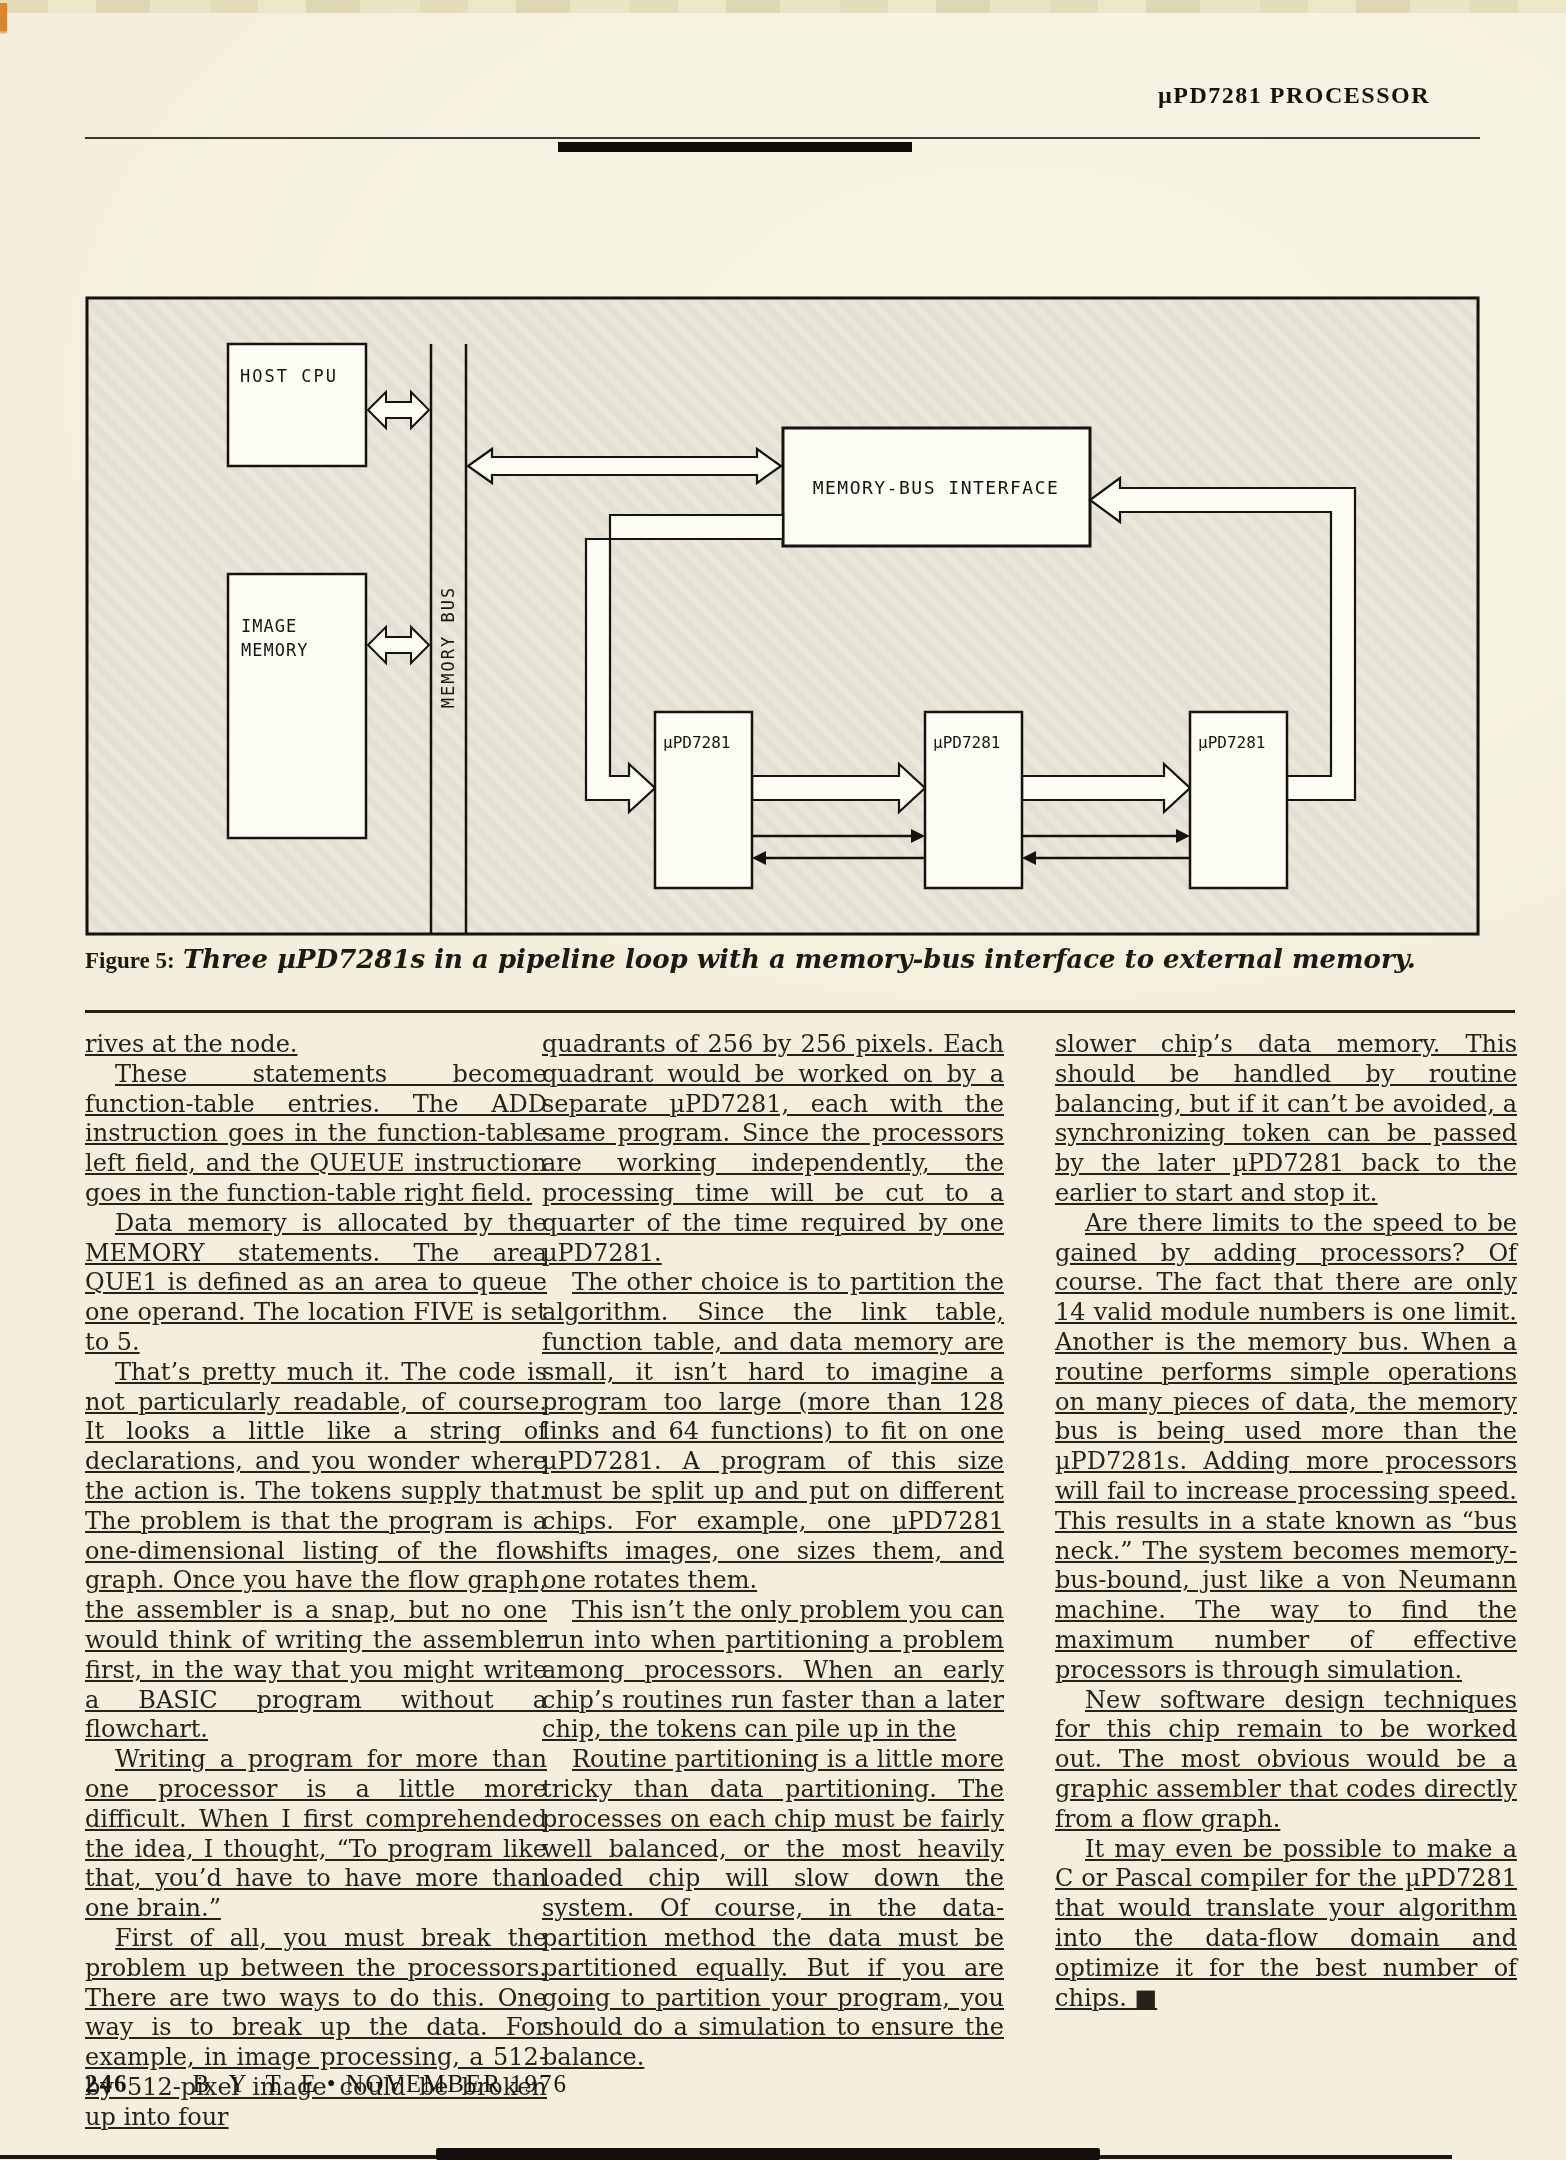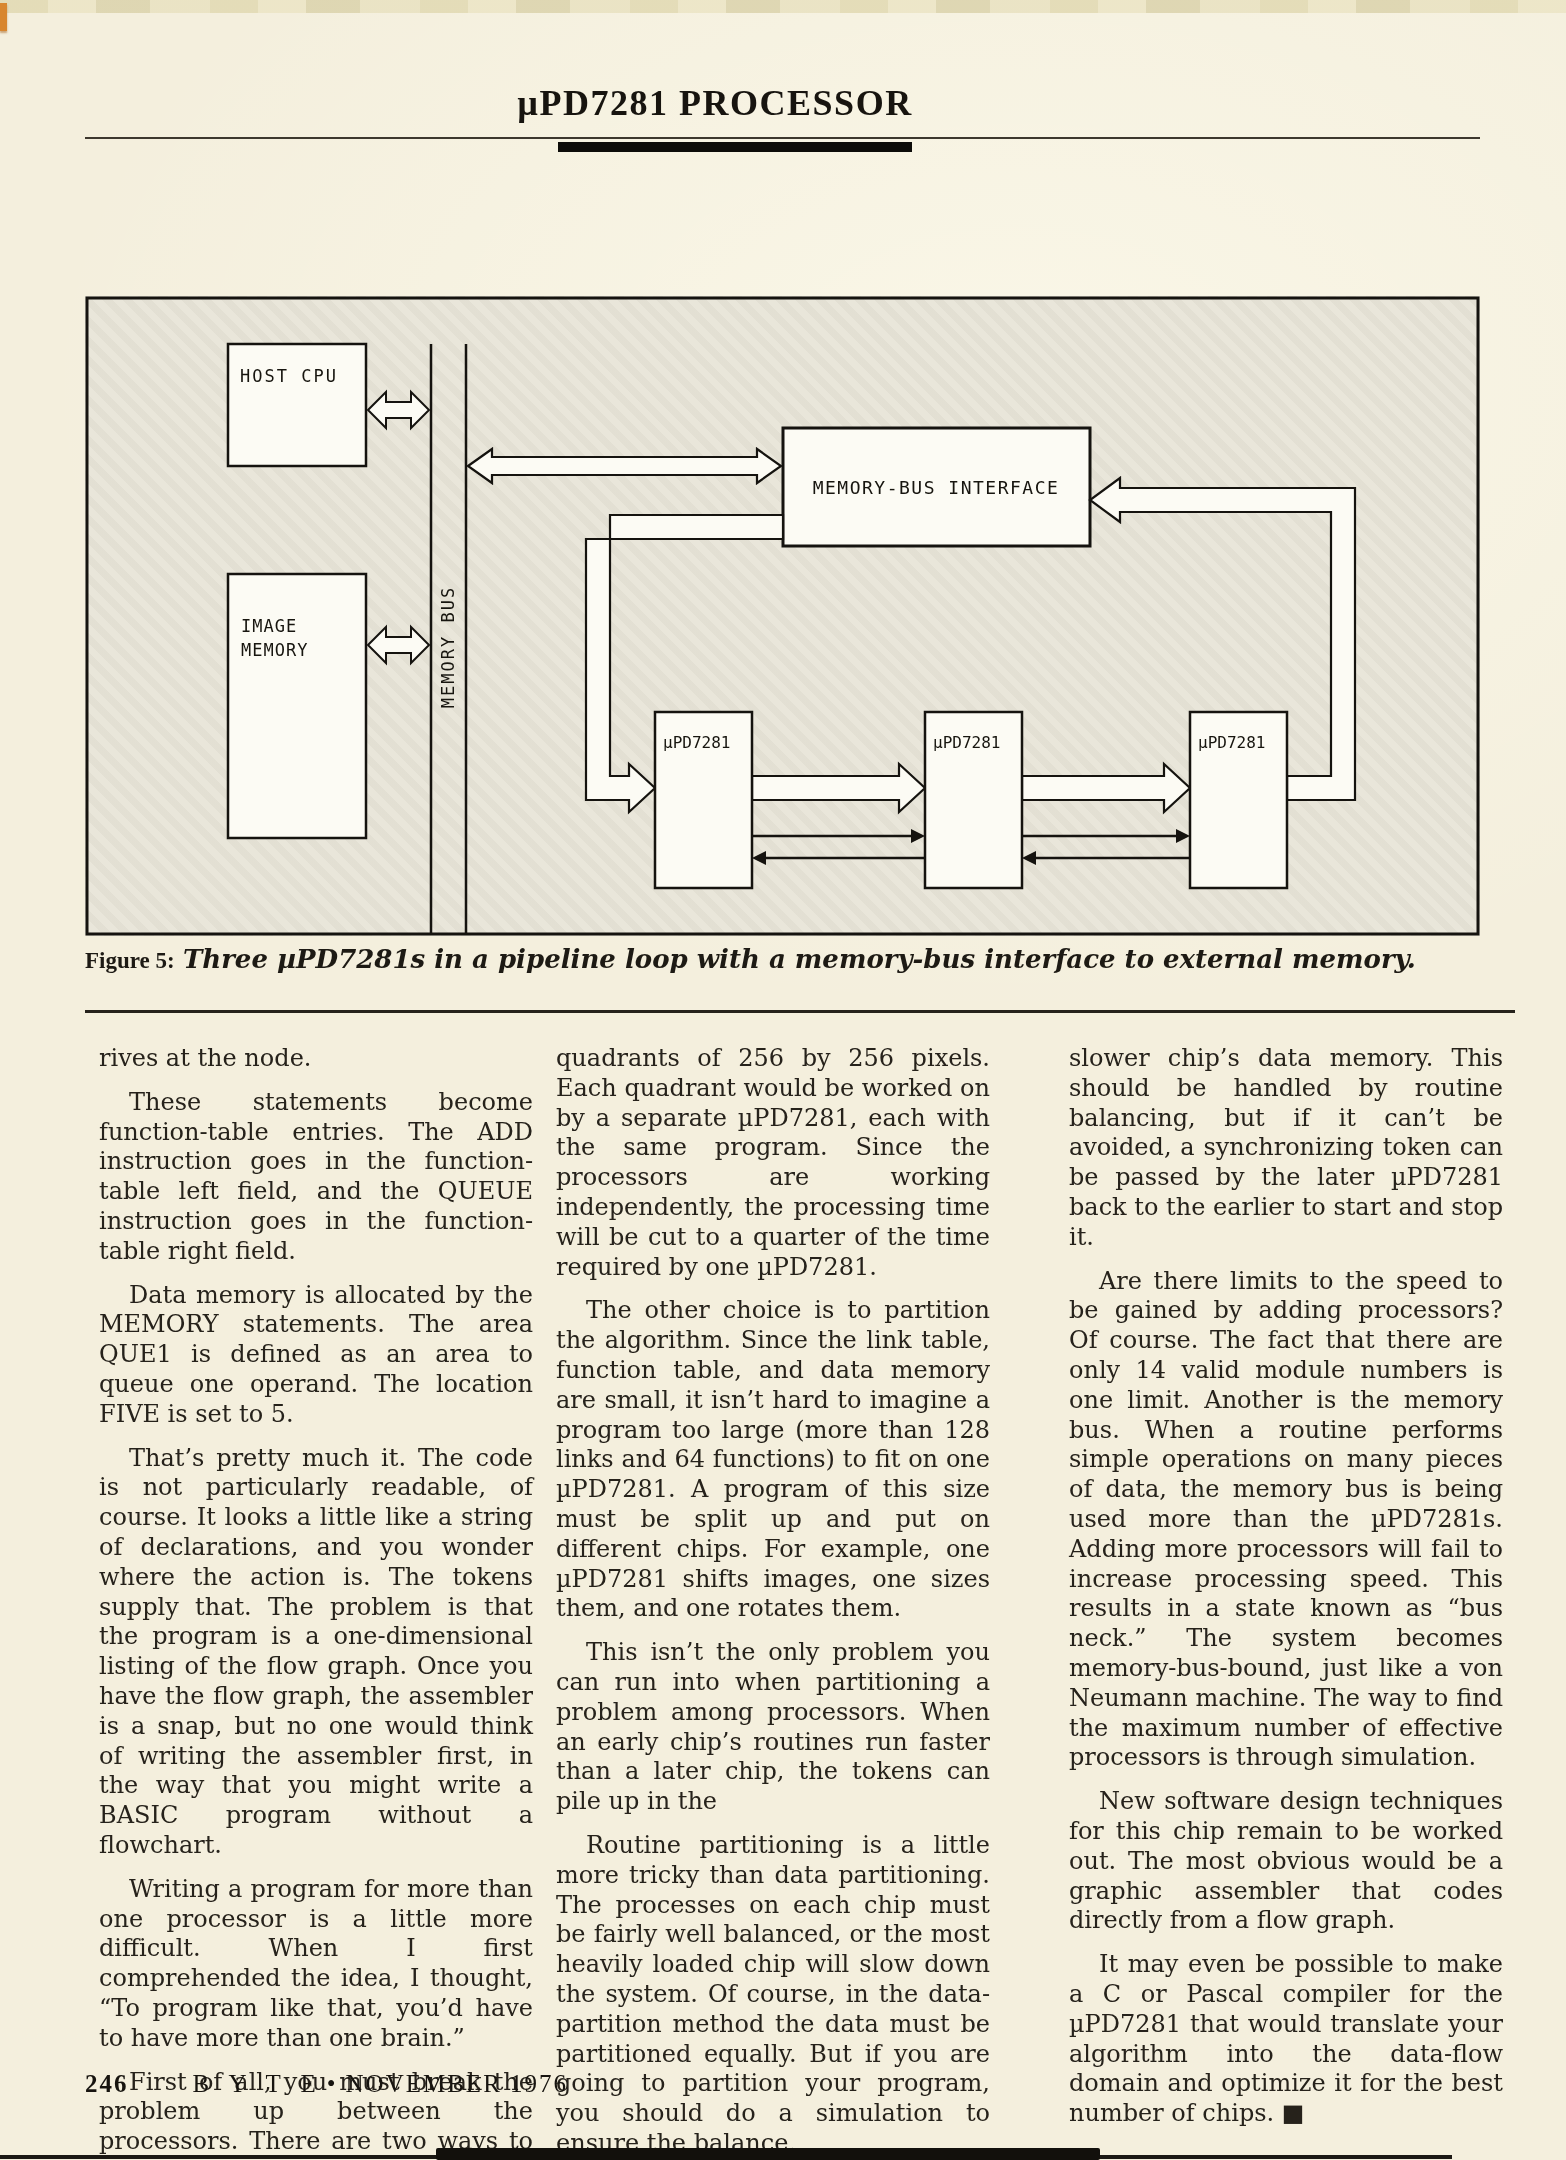--- a/index.html
+++ b/index.html
@@ -19,22 +19,22 @@
     opacity:.9;
   }
   .left-mark{
     position:absolute; left:0; top:3px; width:7px; height:28px;
     background:#d8862e; box-shadow:0 2px 2px rgba(160,90,20,.5);
   }
   .bottom-line{position:absolute; left:0; top:2155px; width:1452px; height:4px; background:#1c1914;}
   .bottom-blob{position:absolute; left:436px; top:2148px; width:664px; height:12px; background:#12100c; border-radius:2px;}
   
   .title{
-    position:absolute; left:0; top:82px; width:1430px; text-align:center;
-    font-family:"Liberation Serif", serif; font-weight:bold; font-size:36px;
+    position:absolute; left:0; top:82px; width:1430px; text-align:right;
+    font-family:"Liberation Serif", serif; font-weight:bold; font-size:24px;
     letter-spacing:1.5px; color:#17140f;
   }
   .rule-thin{position:absolute; left:85px; top:137px; width:1395px; height:2px; background:#3d382e;}
   .rule-thick{position:absolute; left:558px; top:142px; width:354px; height:10px; background:#0d0c09;}
   
   .figure-wrap{
     position:absolute; left:85px; top:296px; width:1395px; height:640px;
     background:
       repeating-linear-gradient(45deg, rgba(110,104,84,.05) 0 7px, rgba(255,255,255,0) 7px 14px),
       #e9e6da;
@@ -44,21 +44,21 @@
   
   .caption{position:absolute; left:85px; top:944px; width:1400px; font-size:26px; color:#1d1a14;}
   .cap-label{font-weight:bold; font-family:"Liberation Serif", serif; font-size:23px;}
   .cap-text{font-style:italic; font-family:"DejaVu Serif", serif;font-weight:bold;}
   .rule-caption{position:absolute; left:85px; top:1010px; width:1430px; height:3px; background:#26221b;}
   
   .col{
     position:absolute; top:1030px; width:462px;
     font-size:24px; line-height:29.8px; text-align:justify; color:#26221b;
   }
-  .col p{margin:14px;}
+  .col p{margin:0;text-decoration:underline;}
   .col p.indent{text-indent:30px;}
   #col1{left:85px;} #col2{left:542px;} #col3{left:1055px;}
   
   .footer{position:absolute; left:85px; top:2070px; font-family:"Liberation Serif", serif; font-size:25px; color:#17140f;}
   .footer .num{font-weight:bold; letter-spacing:2px;}
   .footer .mag{margin-left:64px; letter-spacing:7px;}
   .footer .bullet{margin:0 10px 0 4px;}
   .footer .issue{letter-spacing:2px;}
 </style>
 </head>

